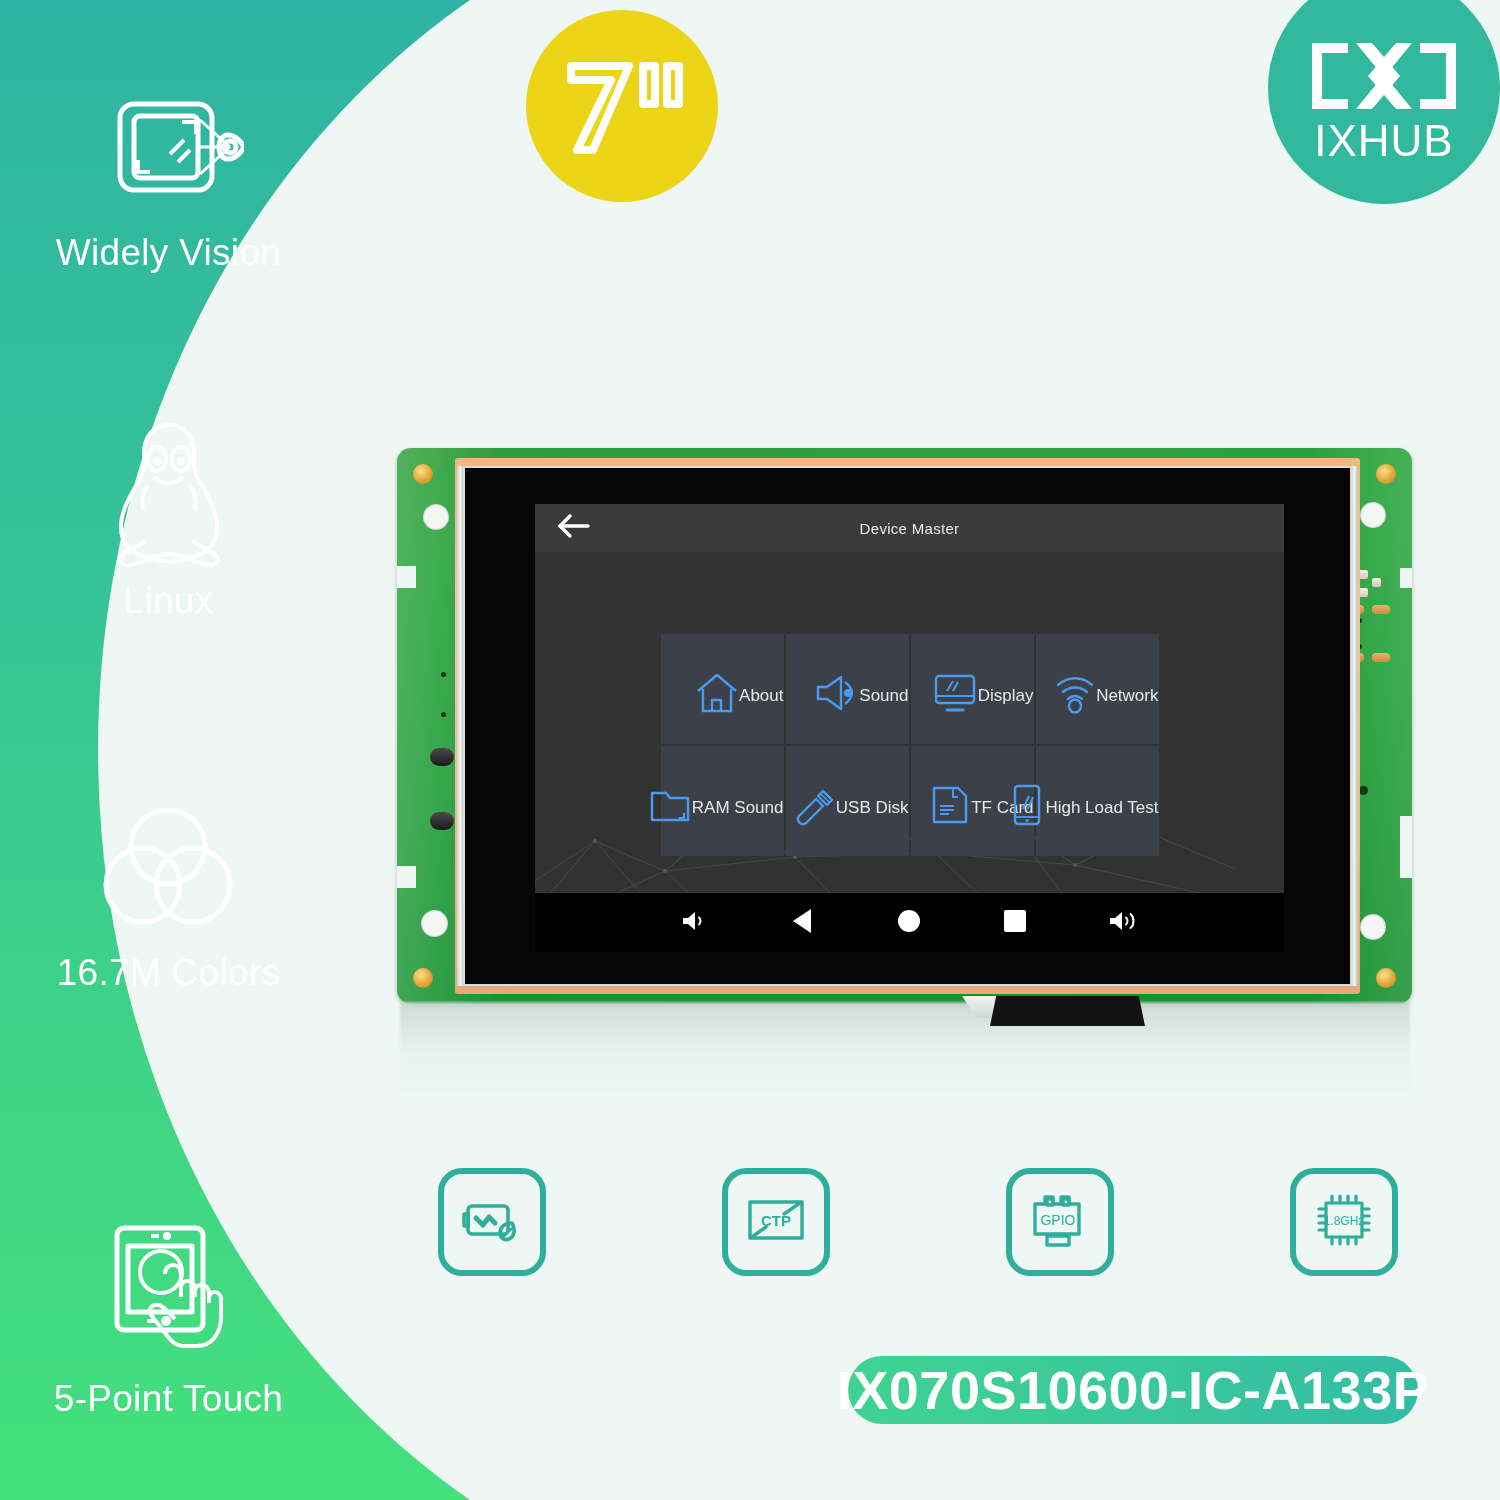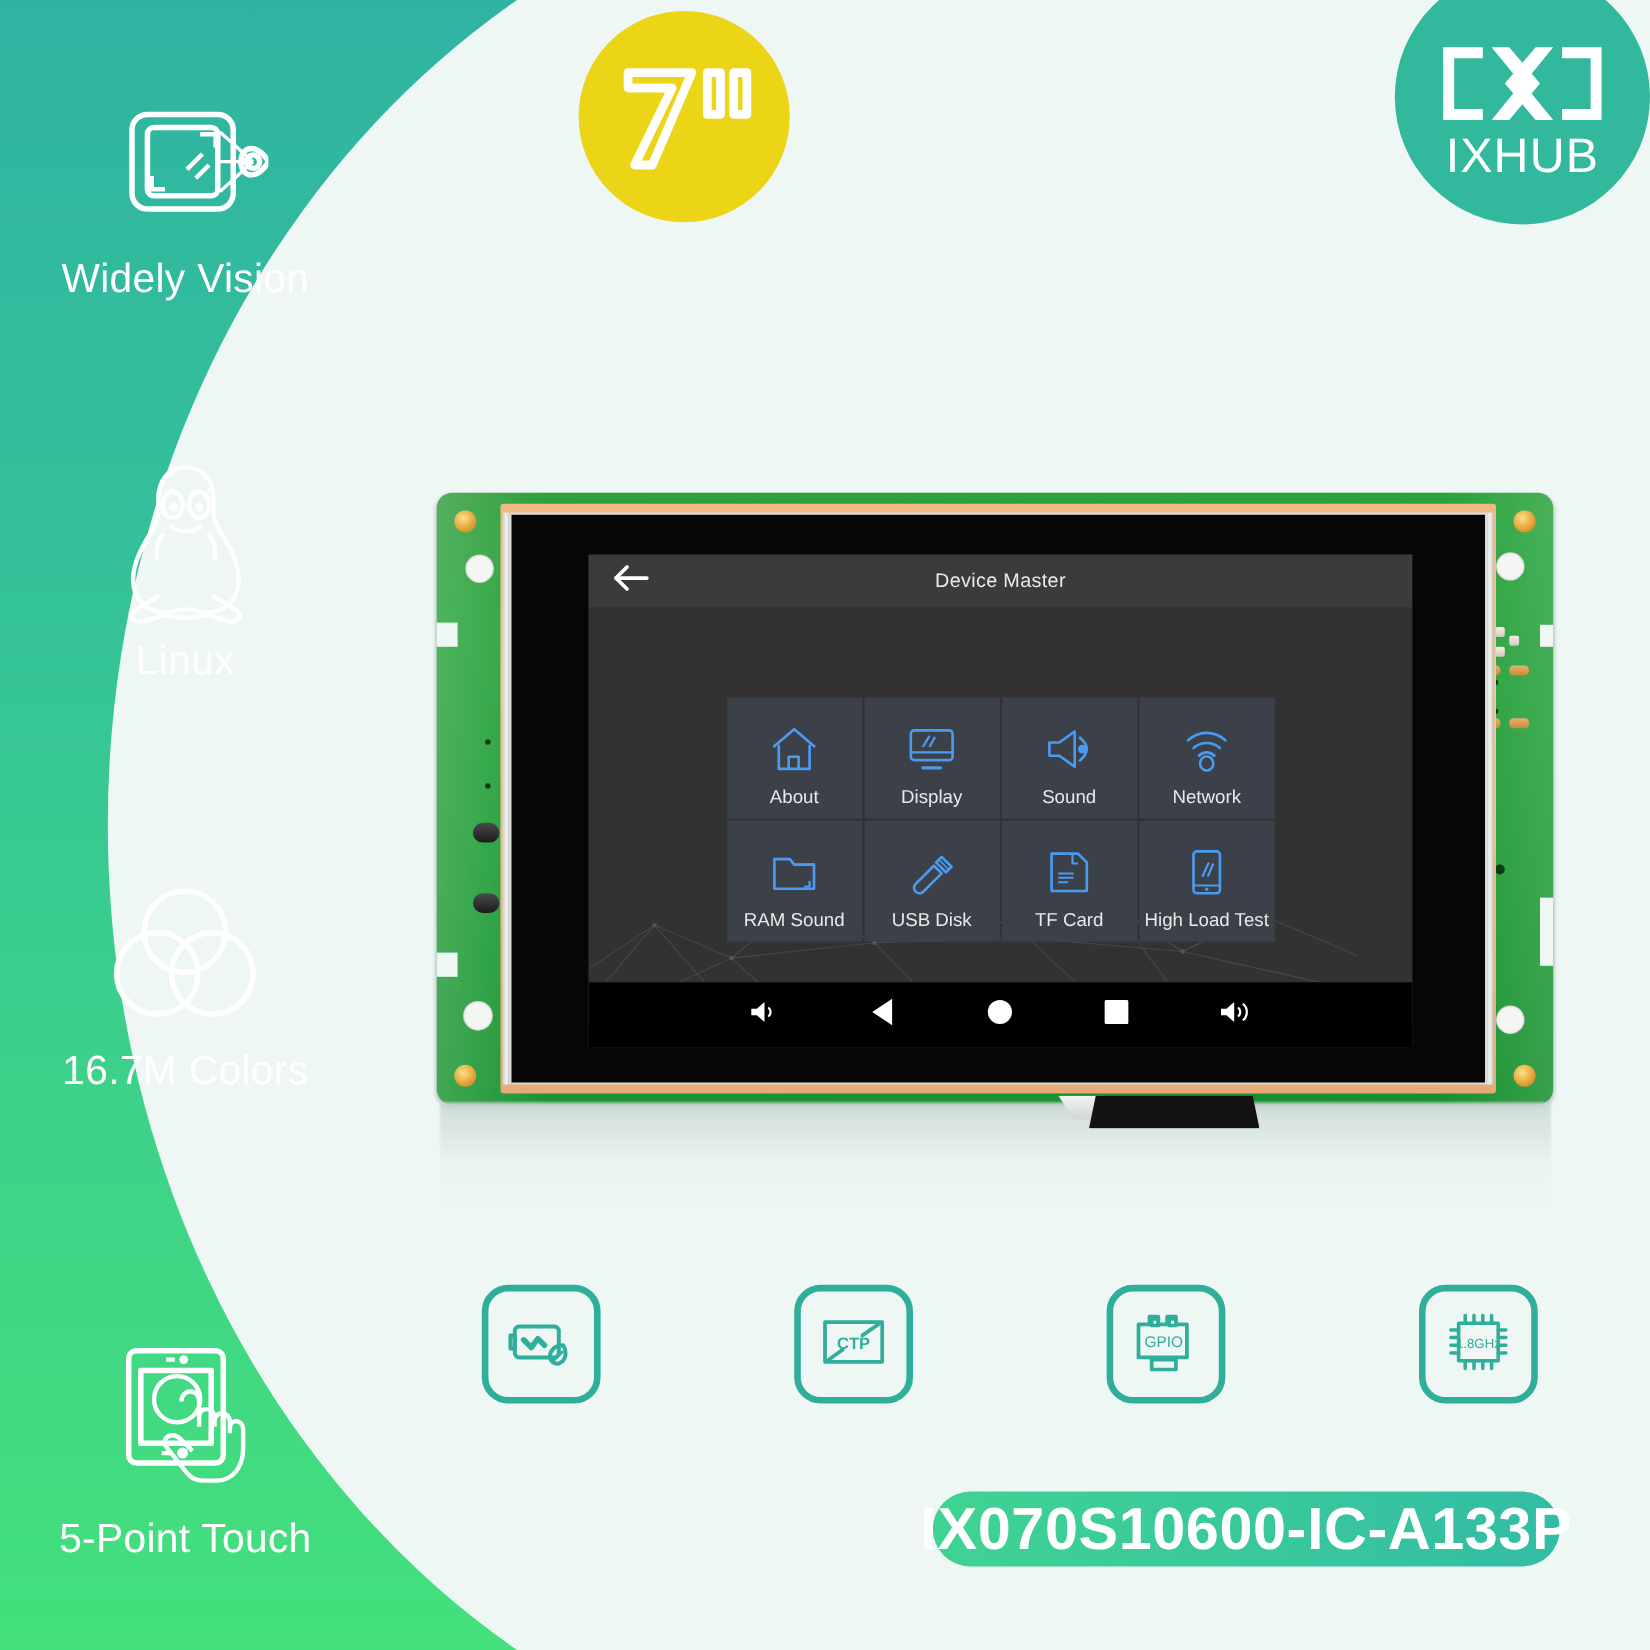--- a/index.html
+++ b/index.html
@@ -153,21 +153,21 @@
     height: 49px;
     background: #3b3b3b;
     display: flex; align-items: center;
     border-bottom: 1px solid #333;
   }
   .back-arrow {
     position: absolute; left: 22px; top: 50%; transform: translateY(-50%);
   }
   .dis-title {
     width: 100%; text-align: center;
-    color: #eaeaea; font-size: 18px; font-weight: 400;
+    color: #eaeaea; font-size: 15px; font-weight: 400;
     letter-spacing: .3px;
   }
   .dis-body {
     position: relative;
     height: 378px;
     background: #323232;
     display: flex; align-items: flex-start; justify-content: center;
   }
   .constellation {
     position: absolute; left:0; right:0; bottom:0; height: 170px;
@@ -176,22 +176,22 @@
   .grid {
     position: relative;
     margin-top: 81px;
     display: grid;
     grid-template-columns: repeat(4, 123px);
     grid-template-rows: 110px 110px;
     gap: 2px;
   }
   .tile {
     background: #3c4049;
-    display: flex; flex-direction: column;
-    align-items: center; justify-content: center;
+    display: flex; flex-direction: row;
+    align-items: center; justify-content: flex-end;
     padding-top: 8px;
   }
   .tile .ticon { height: 58px; display:flex; align-items:center; justify-content:center; }
   .tile .tlabel {
     color: #e8e8e8; font-size: 17px; margin-top: 5px;
     white-space: nowrap;
   }
   .navbar {
     position: absolute; left:0; right:0; bottom:0;
     height: 59px; background: #000;
@@ -447,38 +447,38 @@
                   <path d="M8 17v22h28V17"></path>
                   <path d="M17 39V28h9v11"></path>
                 </svg>
               </div>
               <div class="tlabel">About</div>
             </div>
 
             <div class="tile">
               <div class="ticon">
                 <svg width="46" height="42" viewBox="0 0 46 42" fill="none" stroke="#4a9bf0" stroke-width="2.4" stroke-linejoin="round">
+                  <path d="M5 15h9l14-10v32L14 27H5z"></path>
+                  <path d="M32 10c5 4 7 8 7 11s-2 7-7 11"></path>
+                  <circle cx="35" cy="21" r="4" fill="#4a9bf0" stroke="none"></circle>
+                </svg>
+              </div>
+              <div class="tlabel">Sound</div>
+            </div>
+
+            <div class="tile">
+              <div class="ticon">
+                <svg width="46" height="42" viewBox="0 0 46 42" fill="none" stroke="#4a9bf0" stroke-width="2.4" stroke-linejoin="round">
                   <rect x="4" y="4" width="38" height="27" rx="3"></rect>
                   <path d="M4 24h38" stroke-width="2"></path>
                   <path d="M15 19l6-10M21 19l5-9" stroke-width="2"></path>
                   <path d="M15 38h16" stroke-width="3" stroke-linecap="round"></path>
                 </svg>
               </div>
               <div class="tlabel">Display</div>
-            </div>
-
-            <div class="tile">
-              <div class="ticon">
-                <svg width="46" height="42" viewBox="0 0 46 42" fill="none" stroke="#4a9bf0" stroke-width="2.4" stroke-linejoin="round">
-                  <path d="M5 15h9l14-10v32L14 27H5z"></path>
-                  <path d="M32 10c5 4 7 8 7 11s-2 7-7 11"></path>
-                  <circle cx="35" cy="21" r="4" fill="#4a9bf0" stroke="none"></circle>
-                </svg>
-              </div>
-              <div class="tlabel">Sound</div>
             </div>
 
             <div class="tile">
               <div class="ticon">
                 <svg width="42" height="42" viewBox="0 0 42 42" fill="none" stroke="#4a9bf0" stroke-width="2.4" stroke-linecap="round">
                   <path d="M4 13c10-9 24-9 34 0"></path>
                   <path d="M9 20c7-6 17-6 24 0"></path>
                   <path d="M14 27c4-4 10-4 14 0"></path>
                   <ellipse cx="21" cy="34" rx="6" ry="6.5"></ellipse>
                 </svg>

